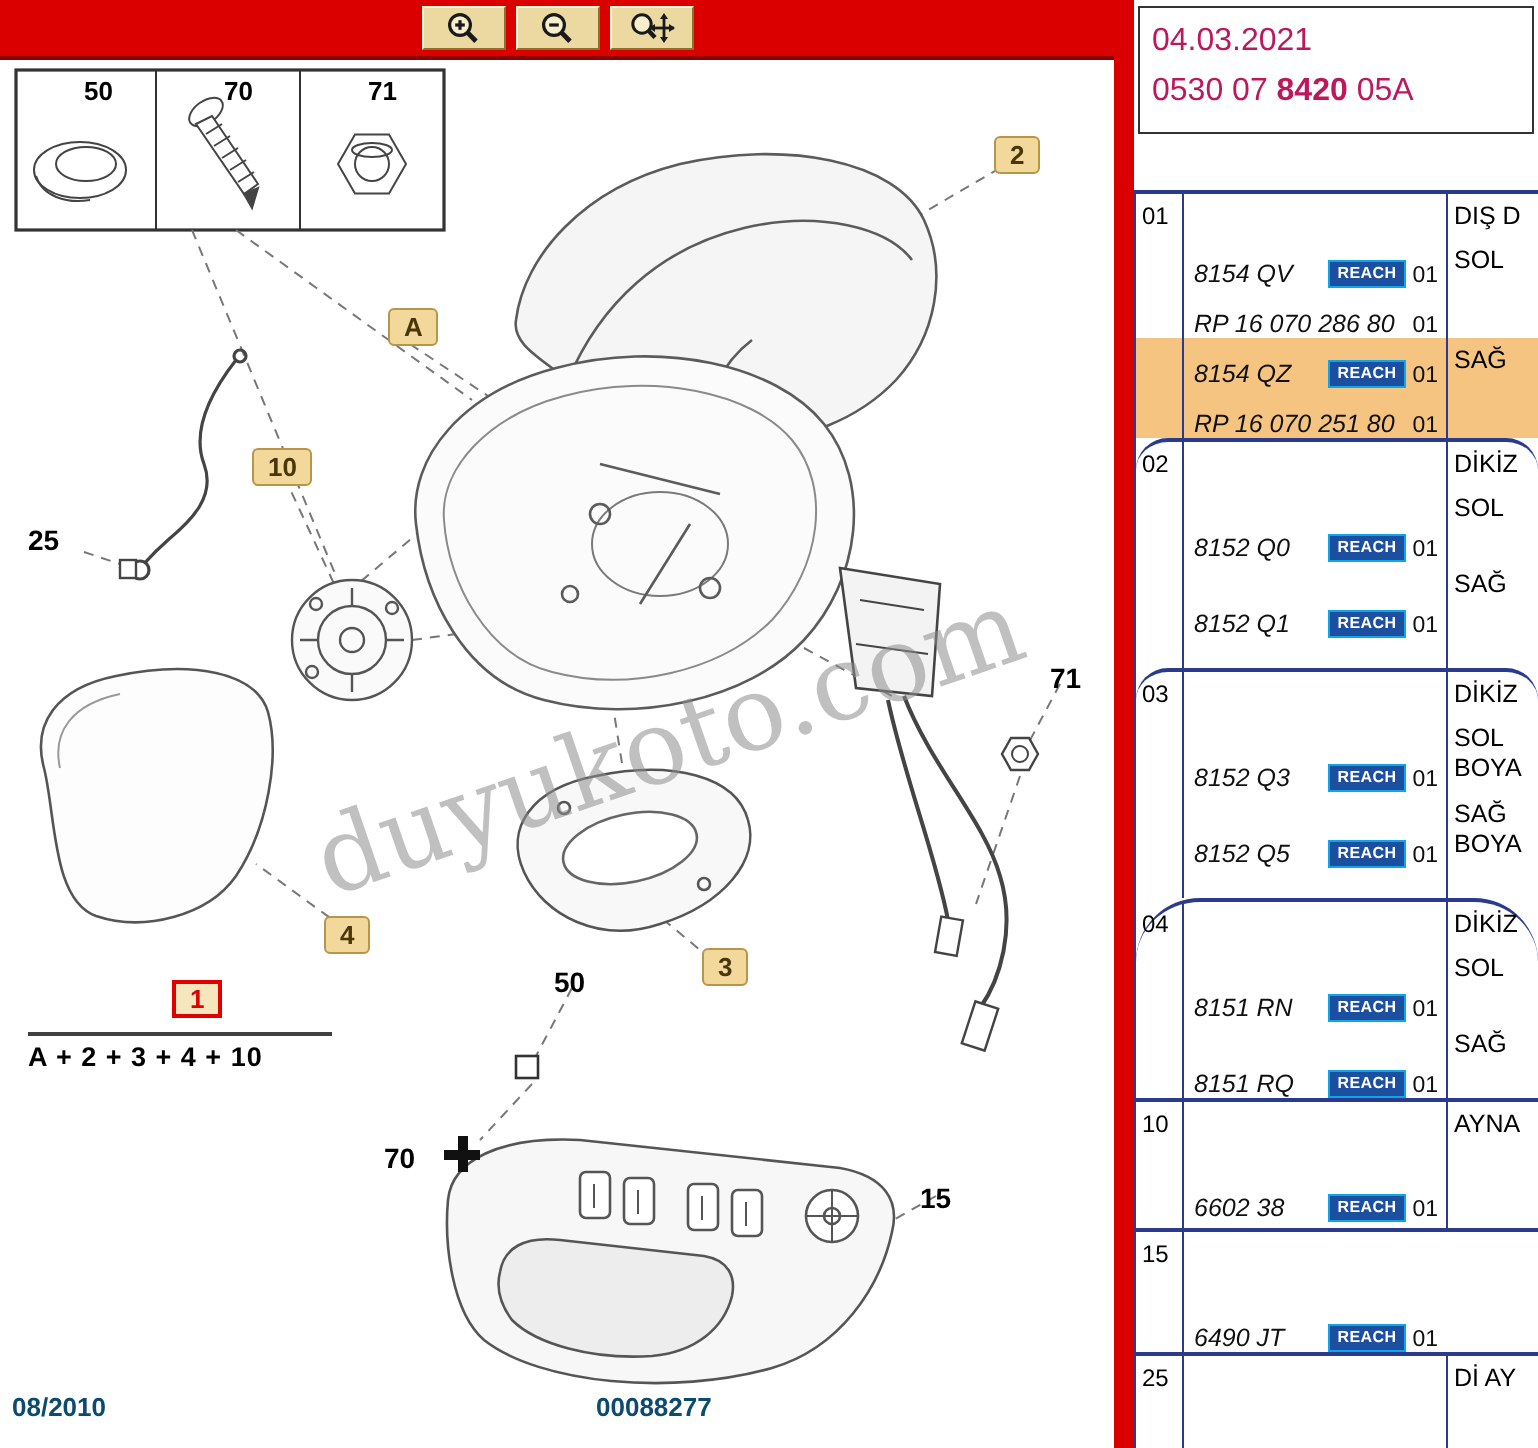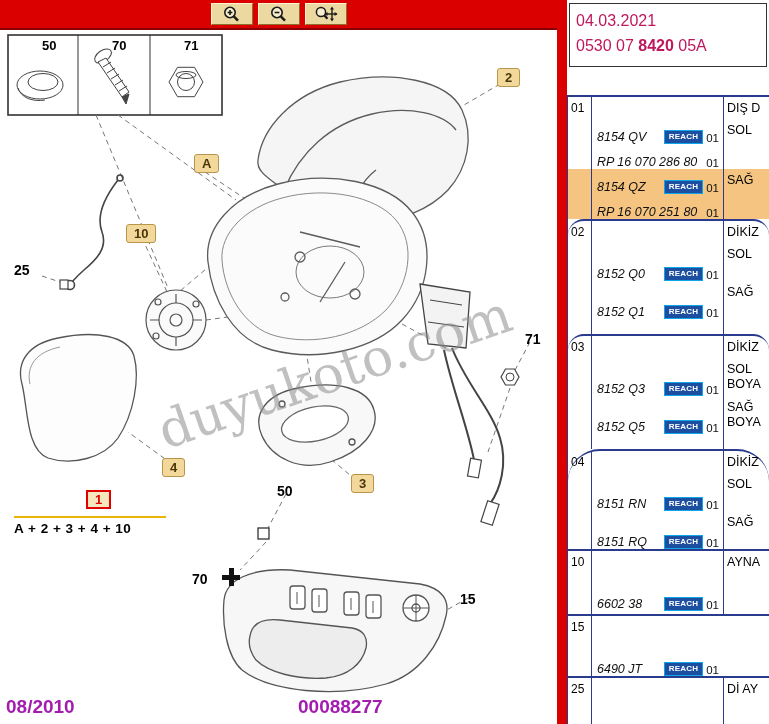--- a/index.html
+++ b/index.html
@@ -22,23 +22,23 @@
   .watermark { position:absolute; left:150px; top:372px; z-index:1; white-space:nowrap;
                transform:rotate(-19deg); transform-origin:0 0;
                font-family:"DejaVu Serif", serif; font-size:52px; color:#8d8d8d; opacity:.55; }
   .co { position:absolute; z-index:2; }
   .co-tan { background:#f2d89b; border:1px solid #b9954a; border-radius:3px; color:#4a3608;
             font-weight:bold; font-size:13px; padding:1px 7px; }
   .co-red { background:#f6e6bd; border:2px solid #e00000; color:#e00000;
             font-weight:bold; font-size:13px; padding:0 7px; }
   .co-plain { font-weight:bold; font-size:14px; color:#000; }
   .inset-label { position:absolute; z-index:2; font-weight:bold; font-size:13px; color:#000; }
-  .formula { position:absolute; left:14px; top:484px; z-index:2; border-top:2px solid #eab308;
+  .formula { position:absolute; left:14px; top:484px; z-index:2; border-top:2px solid #404040;
              padding-top:3px; width:152px; font-weight:bold; font-size:13.5px; color:#000; letter-spacing:.5px; }
-  .footer-text { position:absolute; z-index:2; font-weight:bold; font-size:19px; color:#a21caf; }
+  .footer-text { position:absolute; z-index:2; font-weight:bold; font-size:13px; color:#0c4a6e; }
   .plus-marker { position:absolute; left:222px; top:536px; width:18px; height:18px; z-index:2; }
   .plus-marker::before { content:""; position:absolute; left:7px; top:0; width:5px; height:18px; background:#111; }
   .plus-marker::after  { content:""; position:absolute; left:0; top:7px; width:18px; height:5px; background:#111; }
 
   
   .right-panel { position:absolute; left:567px; top:0; width:202px; height:724px; background:#fff; overflow:hidden; }
   .hdr { margin:3px 2px 0 2px; border:1px solid #333; padding:5px 6px 7px 6px;
          font-size:16px; line-height:1.55; color:#be185d; }
 
   .ptable { position:absolute; top:95px; left:0; width:202px; border-left:1px solid #2a3a8c; }

